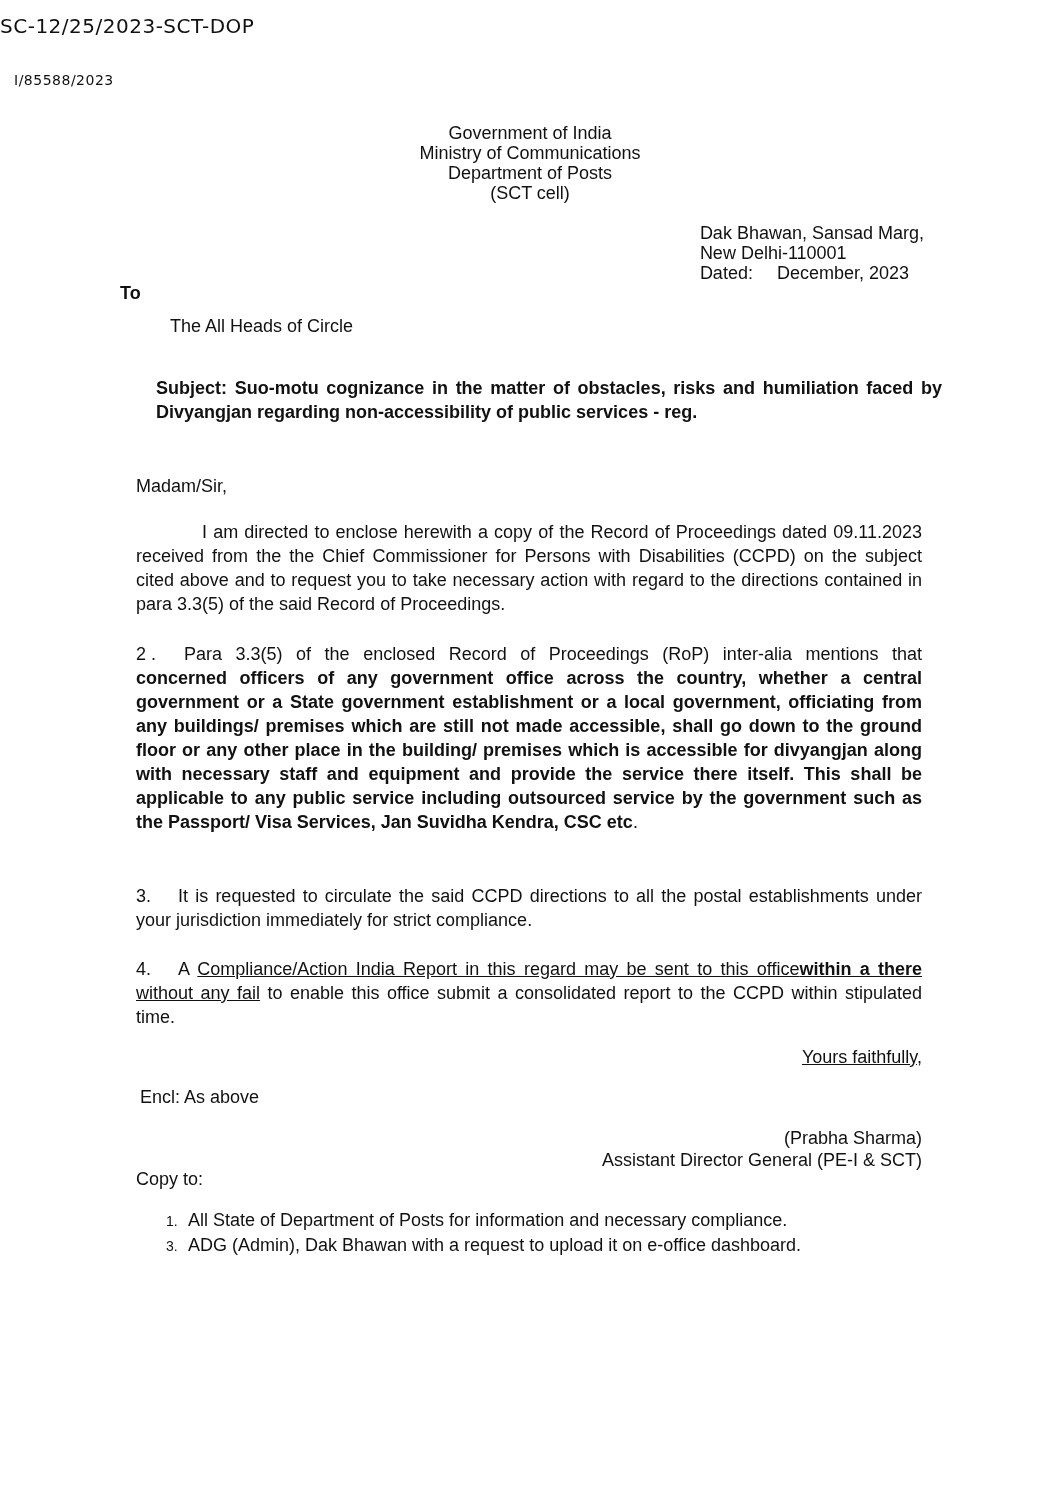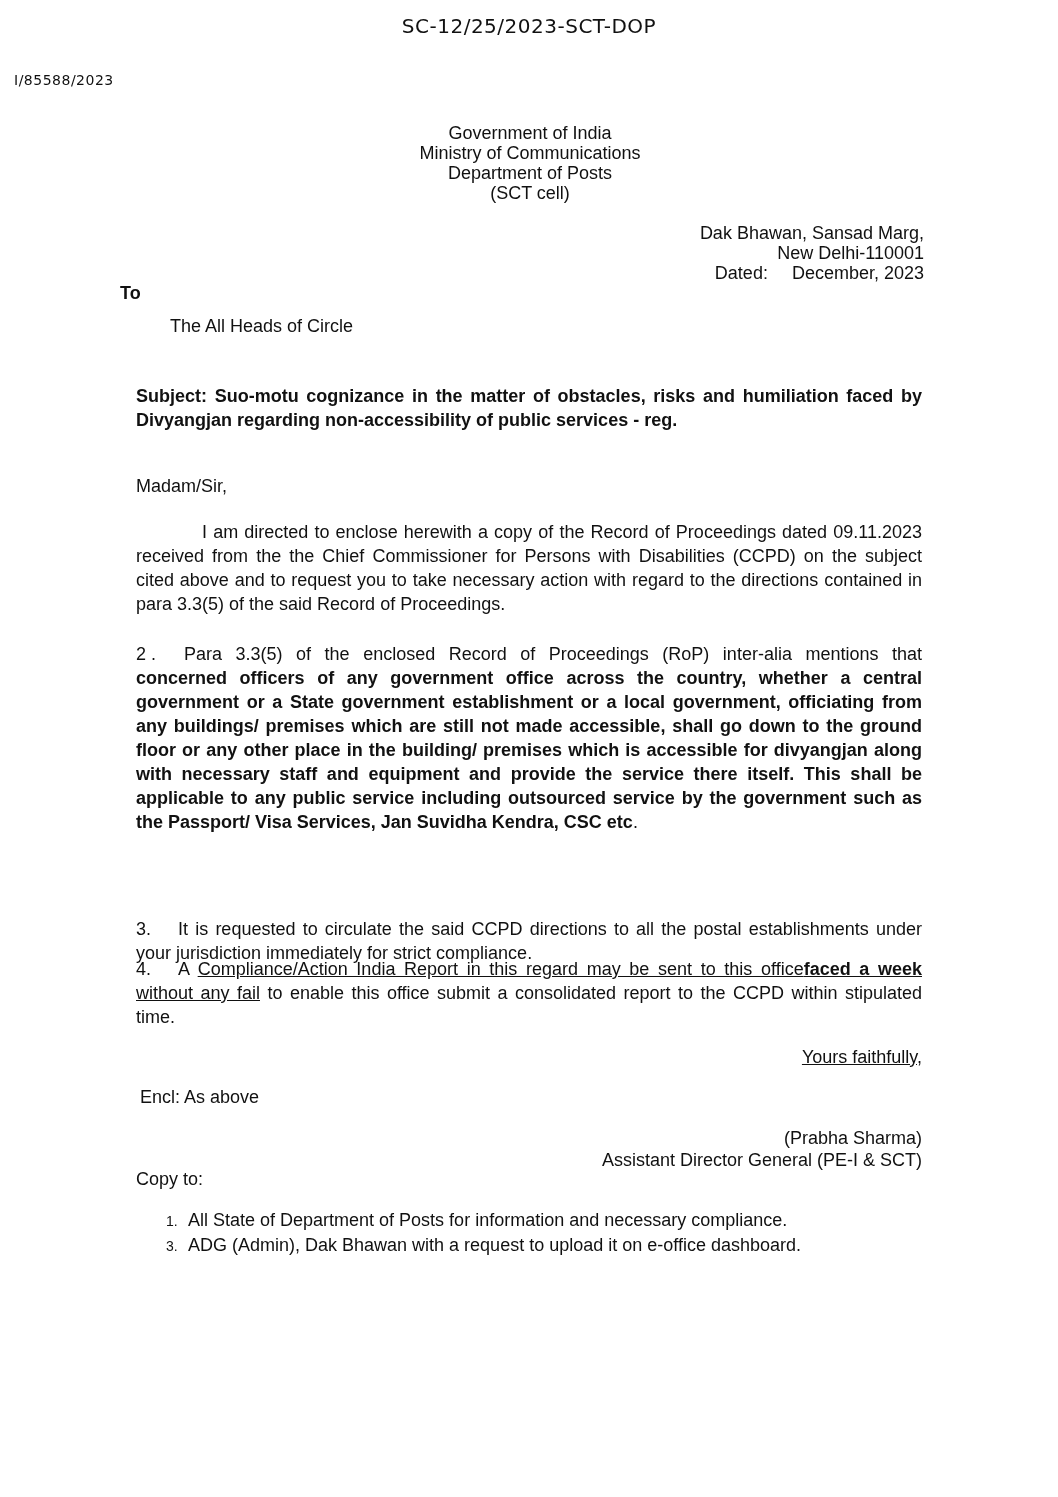--- a/index.html
+++ b/index.html
@@ -2,39 +2,39 @@
 <html><head>
 <meta charset="utf-8">
 <style>
   html, body { margin: 0; padding: 0; background: #ffffff; }
   body {
     width: 1058px; height: 1497px; position: relative; overflow: hidden;
     font-family: "Liberation Sans", sans-serif; color: #111111;
   }
   .abs { position: absolute; white-space: nowrap; }
   .stamp { font-family: "DejaVu Sans", sans-serif; letter-spacing: 0.5px; }
-  .top-ref { left: 0; width: 1058px; text-align: center; top: 14px; font-size: 20px; }
+  .top-ref { left: 0; width: 1058px; text-align: left; top: 14px; font-size: 20px; }
   .side-ref { left: 14px; top: 72px; font-size: 14px; }
 
   .hdr { position: absolute; left: 330px; width: 400px; top: 123px; text-align: center; font-size: 18px; line-height: 20px; }
-  .addr { position: absolute; right: 134px; top: 223px; text-align: right; font-size: 18px; line-height: 20px; }
+  .addr { position: absolute; right: 134px; top: 223px; font-size: 18px; line-height: 20px; }
   .addr .dated-gap { display: inline-block; width: 24px; }
 
   .txt { font-size: 18px; }
   .to { left: 120px; top: 283px; font-weight: bold; }
   .addressee { left: 170px; top: 316px; }
 
   .block { position: absolute; left: 136px; width: 786px; font-size: 18px; line-height: 24px; text-align: justify; }
-  .subject { top: 384px; font-weight: bold; }
+  .subject { top: 376px; font-weight: bold; margin-left: 20px; }
   .salutation { top: 474px; }
   .p1 { top: 520px; }
   .p1 .indent { display: inline-block; width: 66px; }
   .p2 { top: 642px; }
   .p2 .num { display: inline-block; width: 48px; }
-  .p3 { top: 917px; }
+  .p3 { top: 884px; }
   .p3 .num, .p4 .num { display: inline-block; width: 42px; }
   .p4 { top: 957px; }
   .u { text-decoration: underline; }
   .b { font-weight: bold; }
 
   .right-line { position: absolute; right: 136px; text-align: right; font-size: 18px; line-height: 22px; }
   .yours { top: 1046px; text-decoration: underline; }
   .encl { left: 140px; top: 1087px; }
   .sig { top: 1127px; }
   .copyto { left: 136px; top: 1169px; }
@@ -68,21 +68,21 @@
 <div class="block subject">Subject: Suo-motu cognizance in the matter of obstacles, risks and humiliation faced by Divyangjan regarding non-accessibility of public services - reg.</div>
 
 <div class="block salutation">Madam/Sir,</div>
 
 <div class="block p1"><span class="indent"></span><span>I am directed to enclose herewith a copy of the Record of Proceedings dated 09.11.2023 received  from  the the Chief Commissioner for Persons with Disabilities (CCPD) on the subject cited above and to request you to take necessary action with regard to the directions contained in para 3.3(5) of the said Record of Proceedings.</span></div>
 
 <div class="block p2"><span class="num">2 .</span><span>Para 3.3(5) of the enclosed Record of Proceedings (RoP) inter-alia mentions that</span> <span class="b">concerned officers of any government office across the country, whether a central government or a State government establishment or a local government, officiating from any buildings/ premises which are still not made accessible, shall go down to the ground floor or any other place in the building/ premises which is accessible for divyangjan along with necessary staff and equipment and provide the service there itself. This shall be applicable to any public service including outsourced service by the government such as the Passport/ Visa Services, Jan Suvidha Kendra, CSC etc</span><span>.</span></div>
 
 <div class="block p3"><span class="num">3.</span><span>It is requested to circulate the said CCPD directions to all the postal establishments under your jurisdiction immediately for strict compliance.</span></div>
 
-<div class="block p4"><span class="num">4.</span><span>A </span><span class="u">Compliance/Action India Report in this regard may be sent to this office</span><span class="u b">faced a week</span><span class="u"> without any fail</span><span> to enable this office submit a consolidated report to the CCPD within stipulated time.</span></div>
+<div class="block p4"><span class="num">4.</span><span>A </span><span class="u">Compliance/Action India Report in this regard may be sent to this office</span><span class="u b">within a there</span><span class="u"> without any fail</span><span> to enable this office submit a consolidated report to the CCPD within stipulated time.</span></div>
 
 <div class="right-line yours">Yours faithfully,</div>
 <div class="abs txt encl">Encl: As above</div>
 <div class="right-line sig">
   <div>(Prabha Sharma)</div>
   <div>Assistant Director General (PE-I &amp; SCT)</div>
 </div>
 
 <div class="abs txt copyto">Copy to:</div>
 <ul class="cc-list">

